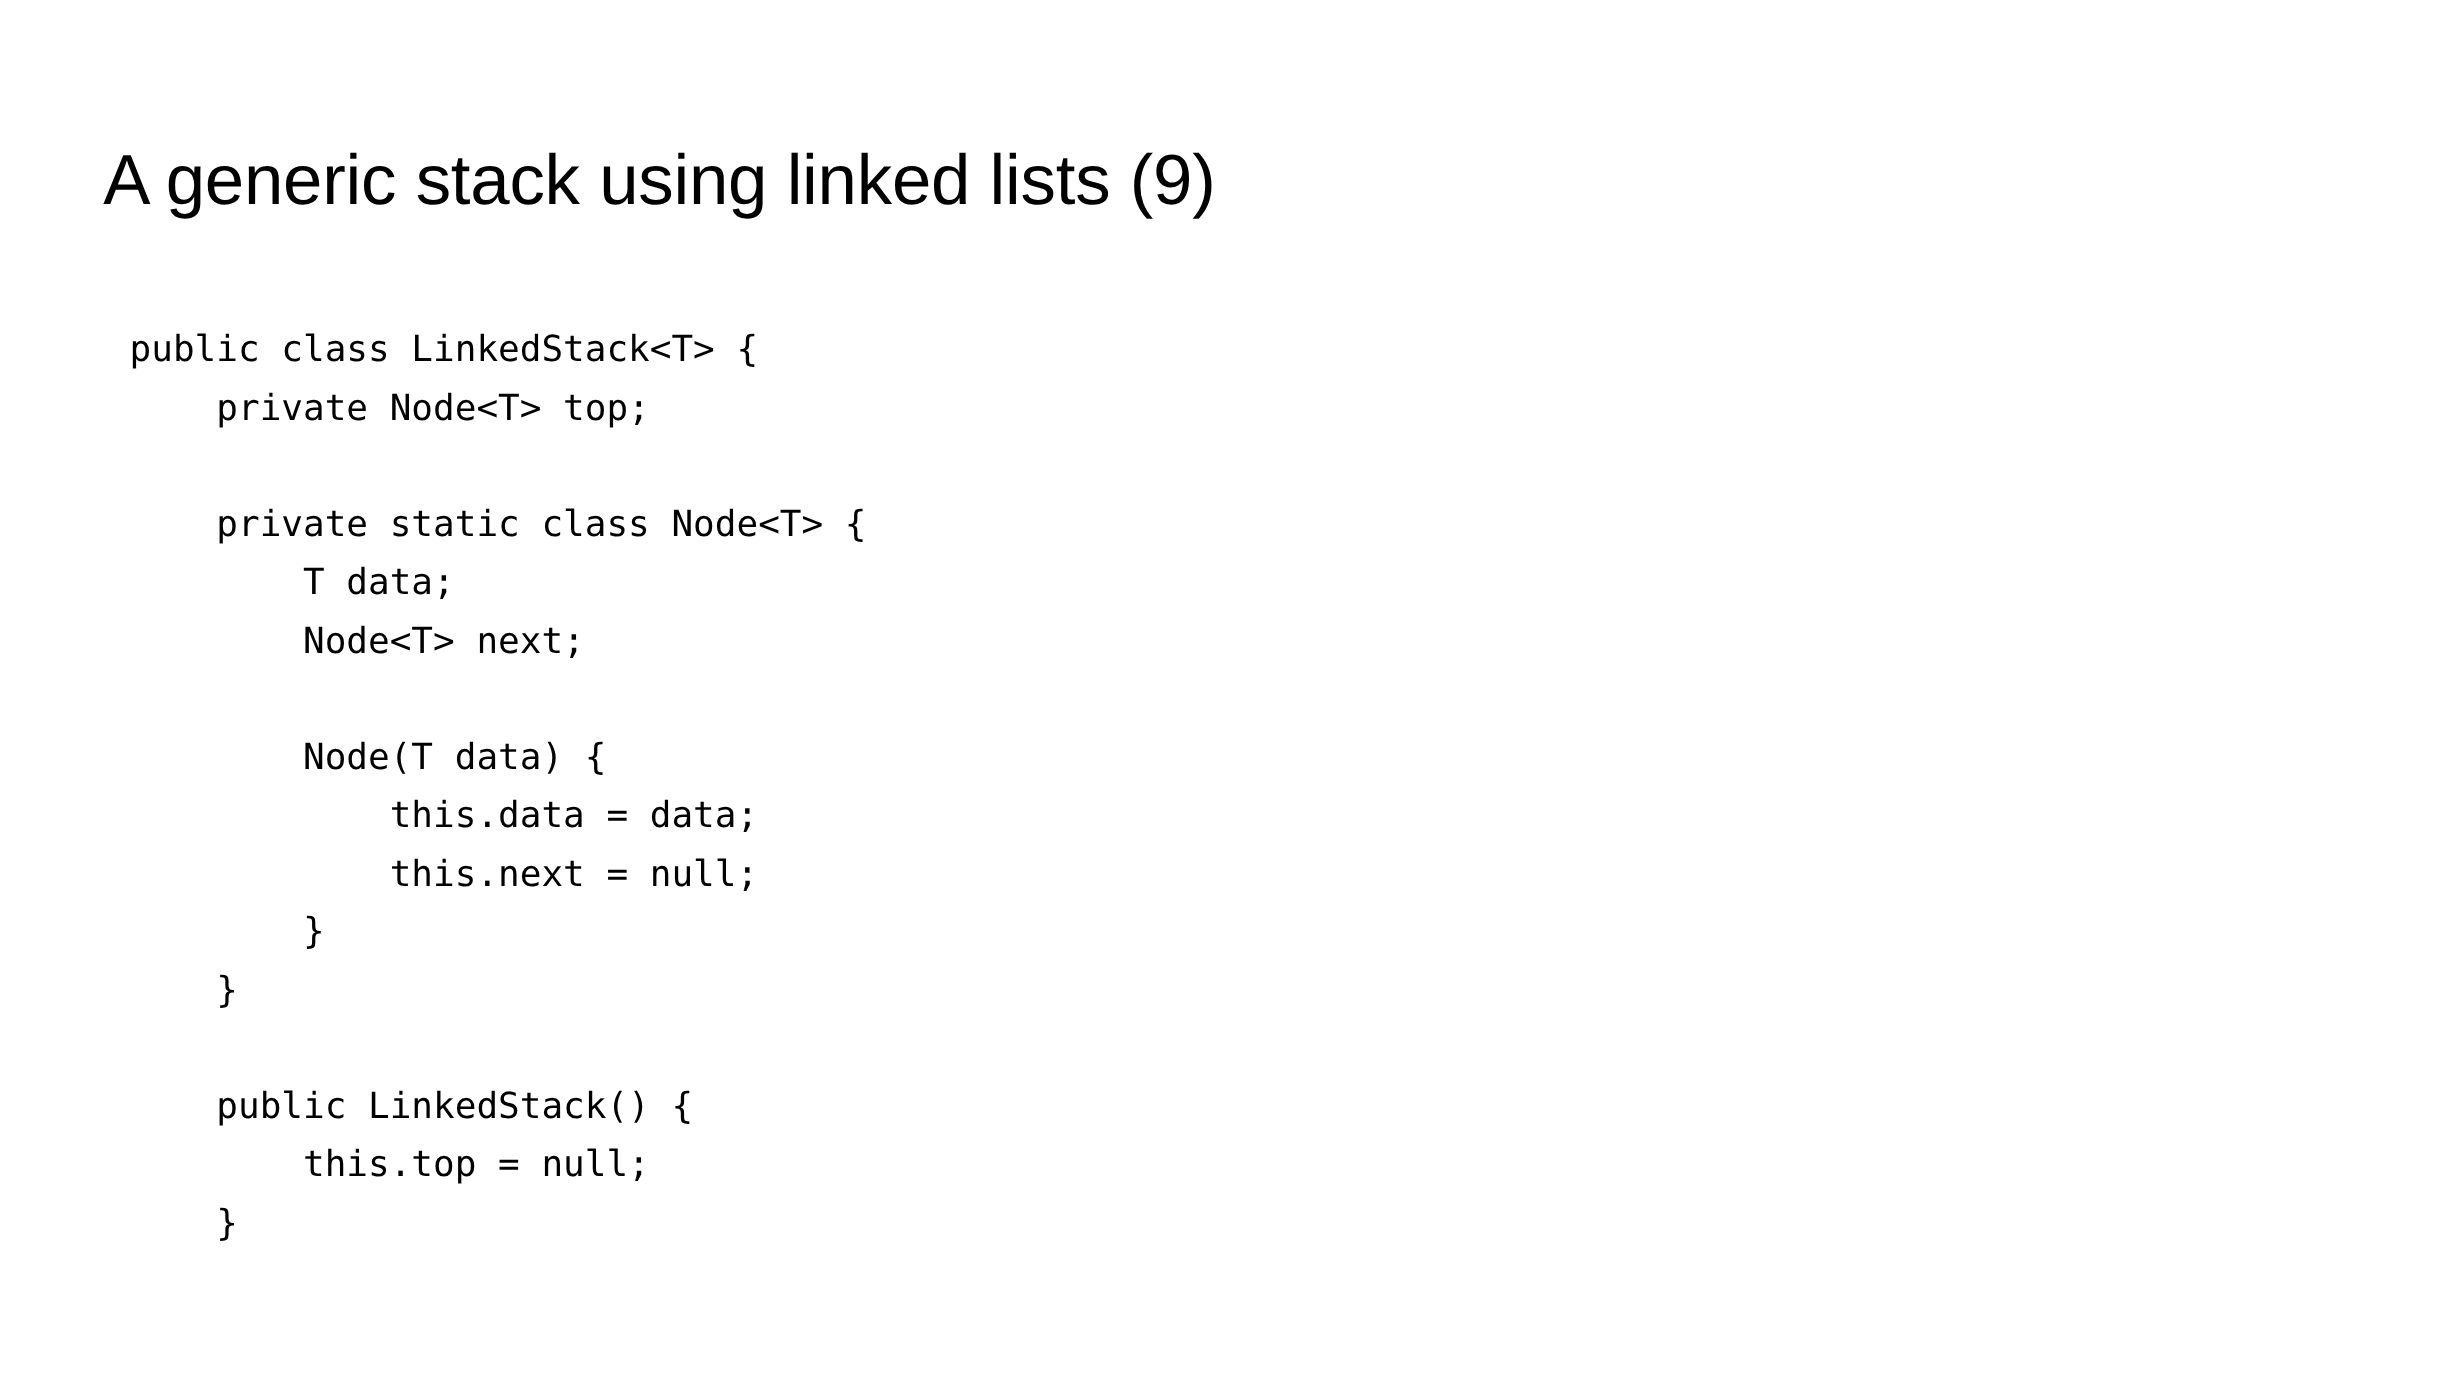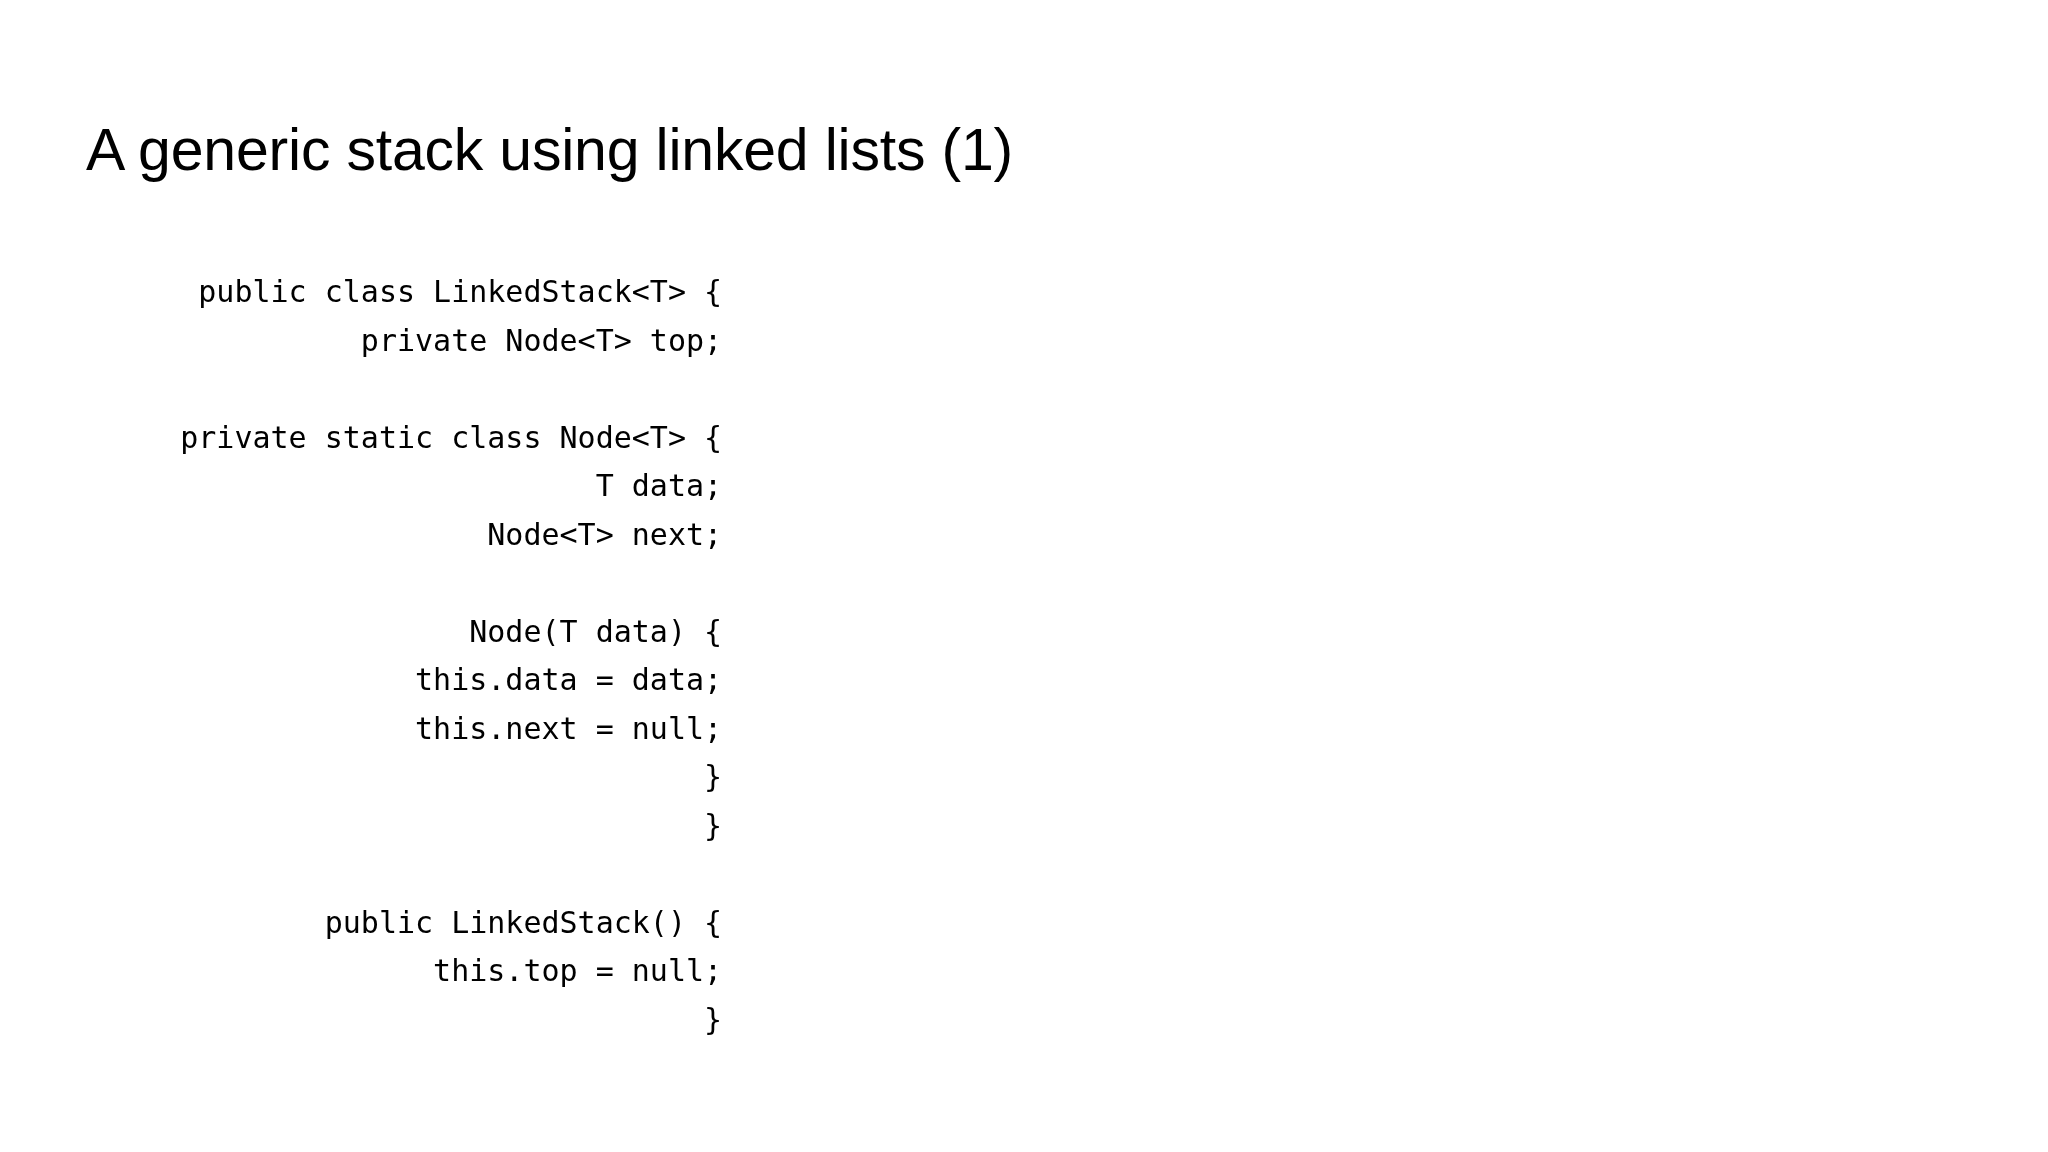--- a/index.html
+++ b/index.html
@@ -37,32 +37,31 @@
     position: absolute;
     left: 108px;
     top: 268px;
     font-family: "DejaVu Sans Mono", monospace;
     font-size: 30px;
     font-weight: 400;
     color: #000000;
     line-height: 48.5px;
     white-space: pre;
     letter-spacing: 0px;
-    text-align: right;
   }
   .code-line {
     white-space: pre;
     min-height: 48.5px;
   }
   .code-line.blank {
     height: 48.5px;
   }
 </style>
 </head>
 <body>
 
 <div class="slide">
 
-  <div class="slide-title">A generic stack using linked lists (1)</div>
+  <div class="slide-title">A generic stack using linked lists (9)</div>
 
   <div class="code-block"><div class="code-line">public class LinkedStack&lt;T&gt; {</div><div class="code-line">    private Node&lt;T&gt; top;</div><div class="code-line blank">&nbsp;</div><div class="code-line">    private static class Node&lt;T&gt; {</div><div class="code-line">        T data;</div><div class="code-line">        Node&lt;T&gt; next;</div><div class="code-line blank">&nbsp;</div><div class="code-line">        Node(T data) {</div><div class="code-line">            this.data = data;</div><div class="code-line">            this.next = null;</div><div class="code-line">        }</div><div class="code-line">    }</div><div class="code-line blank">&nbsp;</div><div class="code-line">    public LinkedStack() {</div><div class="code-line">        this.top = null;</div><div class="code-line">    }</div></div>
 
 </div>
 
 </body></html>

